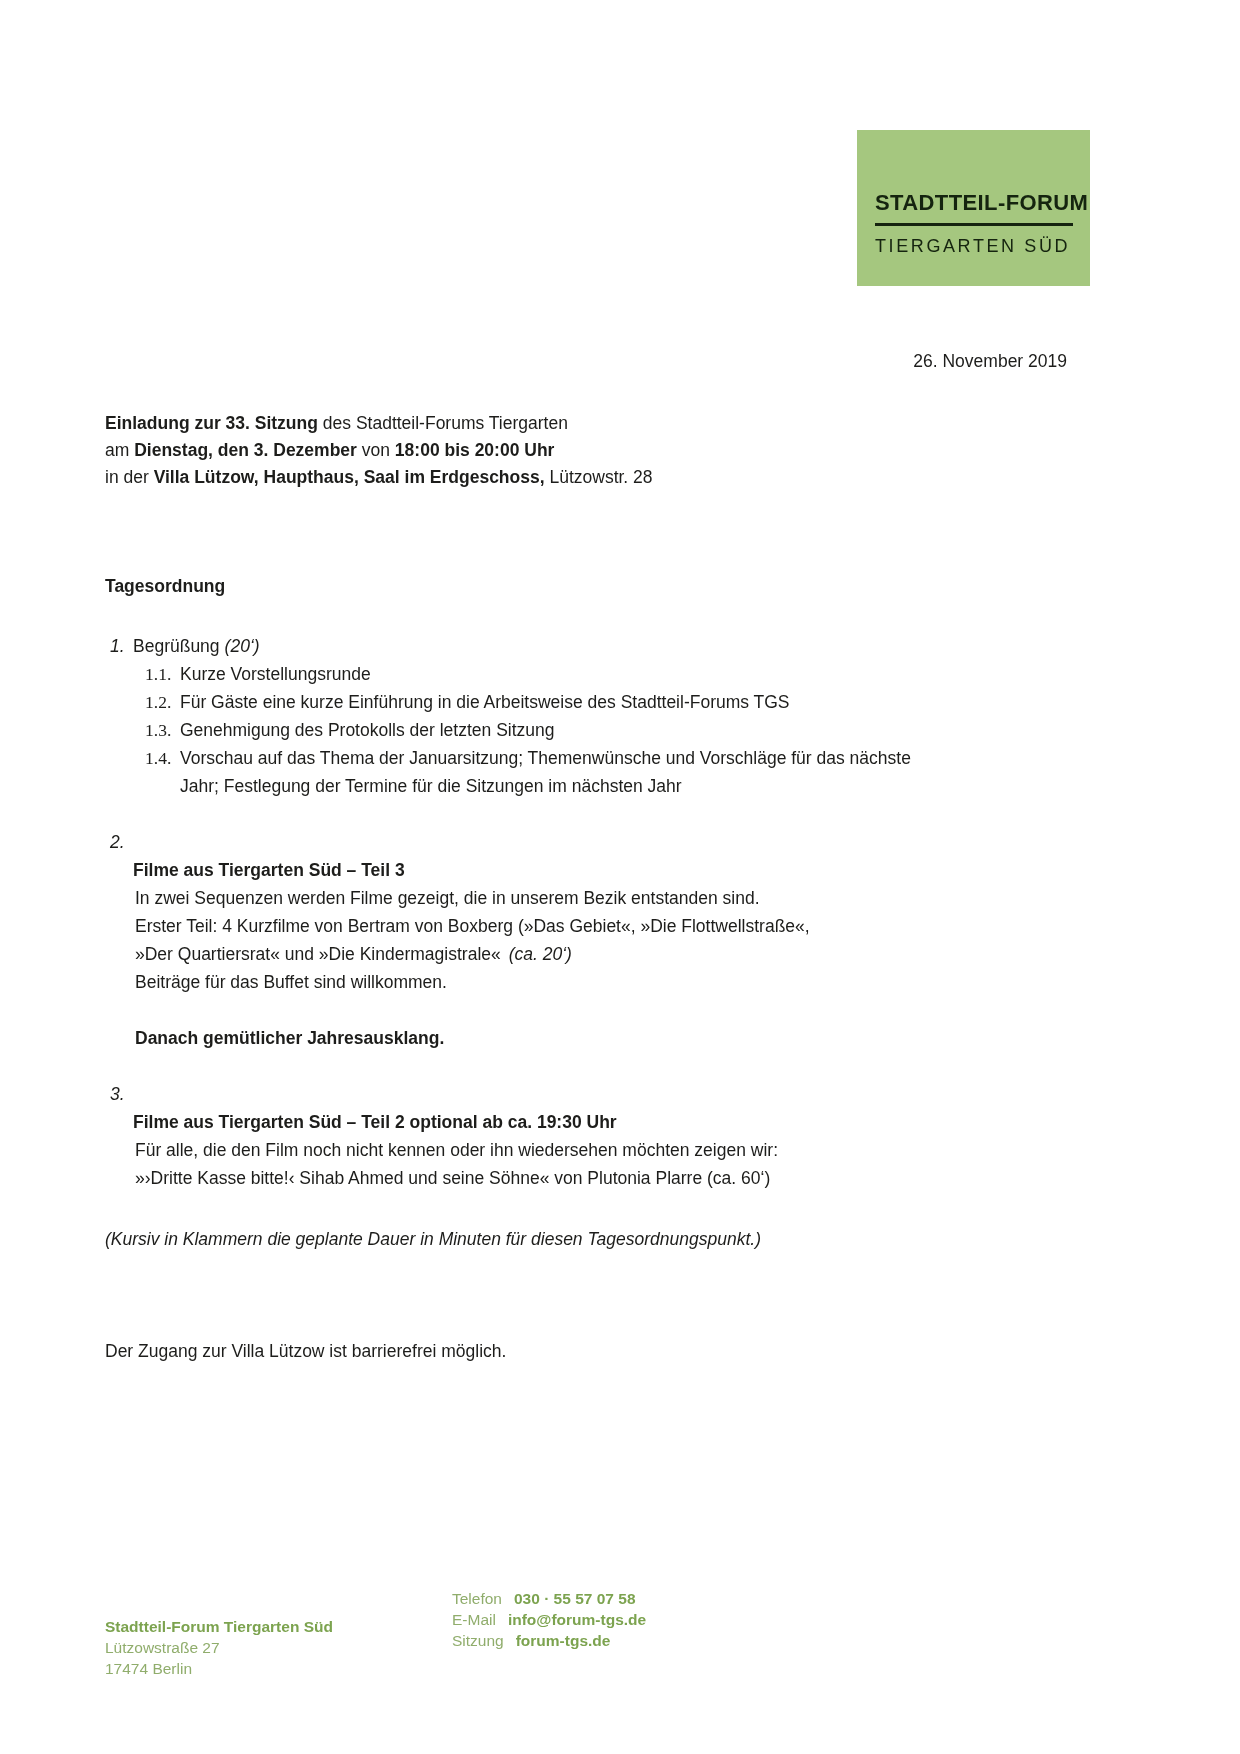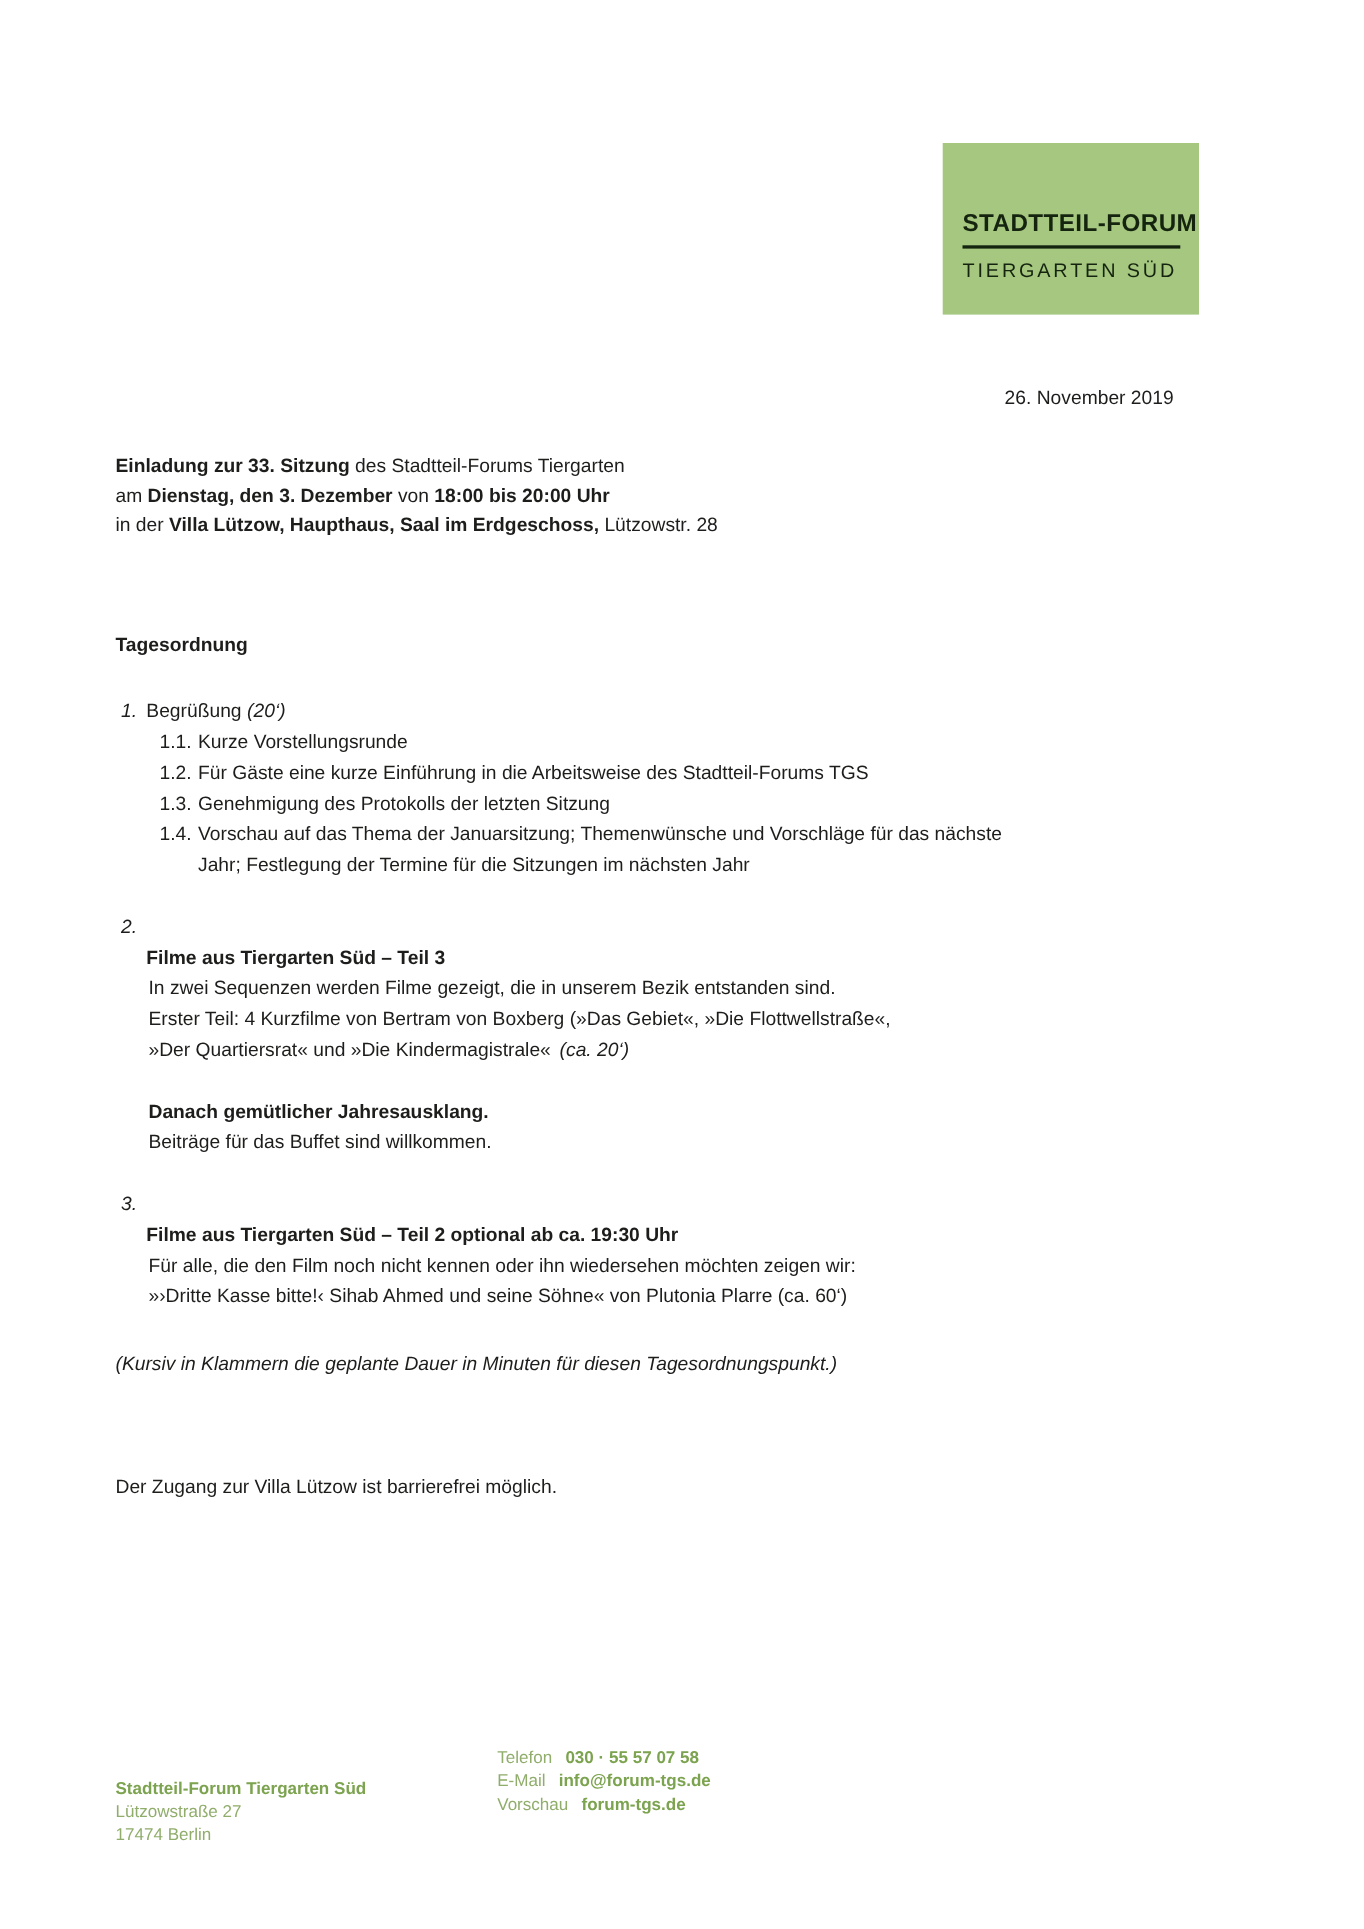--- a/index.html
+++ b/index.html
@@ -43,21 +43,21 @@
   }
 
   
   .agenda{
     position:absolute;left:105px;top:632px;width:840px;
     font-size:17.5px;line-height:28px;
   }
   .item-head{display:flex;}
   .item-num{flex:none;width:23px;margin-left:5px;font-style:italic;}
   .sub{display:flex;margin-left:40px;}
-  .sub-num{flex:none;width:35px;}
+  .sub-num{flex:none;width:35px;font-family:Liberation Serif, serif;}
   .sub-text{flex:1;}
   .body-line{margin-left:30px;}
   .block-gap{margin-top:28px;}
 
   
   .note{
     position:absolute;left:105px;top:1226px;width:900px;
     font-size:17.5px;line-height:27px;font-style:italic;
   }
   .access{
@@ -128,22 +128,22 @@
     </div>
 
     <div class="block-gap">
       <div class="item-head">
         <span class="item-num">2.</span>
         <span class="b">Filme aus Tiergarten Süd – Teil 3</span>
       </div>
       <div class="body-line">In zwei Sequenzen werden Filme gezeigt, die in unserem Bezik entstanden sind.</div>
       <div class="body-line">Erster Teil: 4 Kurzfilme von Bertram von Boxberg (»Das Gebiet«, »Die Flottwellstraße«,</div>
       <div class="body-line"><span>»Der Quartiersrat« und »Die Kindermagistrale«</span><span class="i dur2">(ca. 20‘)</span></div>
+      <div class="body-line">Beiträge für das Buffet sind willkommen.</div>
       <div class="body-line b block-gap">Danach gemütlicher Jahresausklang.</div>
-      <div class="body-line">Beiträge für das Buffet sind willkommen.</div>
     </div>
 
     <div class="block-gap">
       <div class="item-head">
         <span class="item-num">3.</span>
         <span class="b">Filme aus Tiergarten Süd – Teil 2 optional ab ca. 19:30 Uhr</span>
       </div>
       <div class="body-line">Für alle, die den Film noch nicht kennen oder ihn wiedersehen möchten zeigen wir:</div>
       <div class="body-line">»›Dritte Kasse bitte!‹ Sihab Ahmed und seine Söhne« von Plutonia Plarre (ca. 60‘)</div>
     </div>
@@ -163,19 +163,19 @@
   <div class="footer-col fc2">
     <div class="f-row">
       <span class="f-label">Telefon</span>
       <span class="f-val">030 · 55 57 07 58</span>
     </div>
     <div class="f-row">
       <span class="f-label">E-Mail</span>
       <span class="f-val">info@forum-tgs.de</span>
     </div>
     <div class="f-row">
-      <span class="f-label">Vorschau</span>
+      <span class="f-label">Sitzung</span>
       <span class="f-val">forum-tgs.de</span>
     </div>
   </div>
 
 
 </div>
 
 </body></html>

